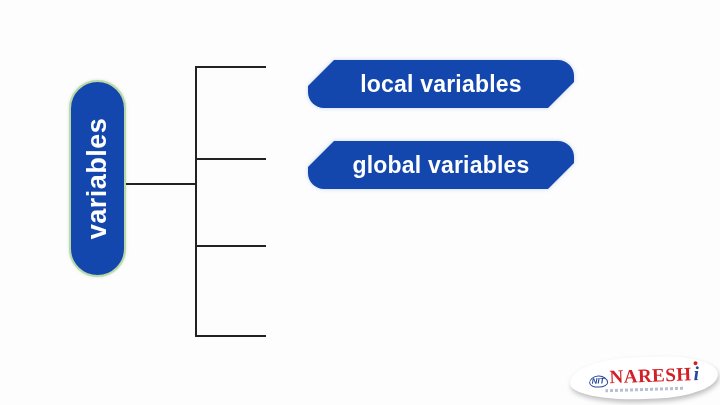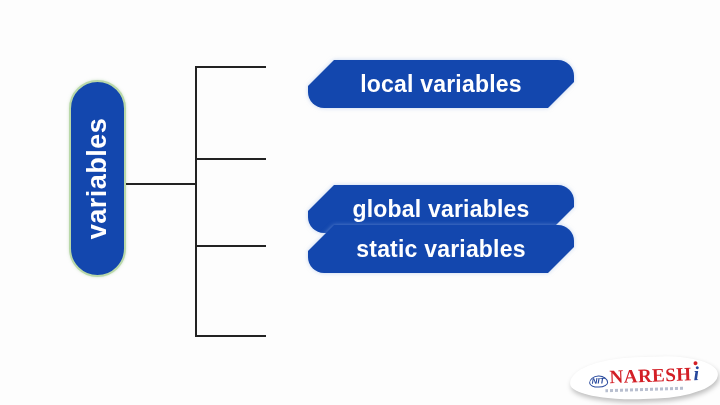--- a/index.html
+++ b/index.html
@@ -50,21 +50,21 @@
     width:100%;height:100%;
     background:var(--node-blue);
     border-radius:16px;
     clip-path:polygon(26px 0, 100% 0, 100% calc(100% - 26px), calc(100% - 26px) 100%, 0 100%, 0 26px);
     display:flex;align-items:center;justify-content:center;text-align:right;
   }
   .branch-box .blabel{
     color:#fff;font-size:23px;font-weight:700;letter-spacing:.2px;
   }
   .box-1{top:60px;}
-  .box-2{top:141px;margin-top:44px;}
+  .box-2{top:141px;}
   .box-3{top:225px;}
   .box-4{top:304px;}
 
   
   .logo{
     position:absolute;left:570px;top:357px;width:148px;height:42px;
     background:#ffffff;
     border-radius:48% 42% 46% 54% / 62% 52% 58% 46%;
     box-shadow:1px 3px 5px rgba(0,0,0,.25);
     transform:rotate(-2deg);
@@ -118,25 +118,20 @@
   <div class="branch-box box-1">
     <div class="shape">
       <span class="blabel">local variables</span>
     </div>
   </div>
   <div class="branch-box box-2">
     <div class="shape">
       <span class="blabel">global variables</span>
     </div>
   </div>
-  <div class="branch-box box-3">
-    <div class="shape">
-      <span class="blabel">static variables</span>
-    </div>
-  </div>
 
   <div class="logo">
     <div class="logo-row">
       <span class="logo-emblem">NIT</span>
       <span class="logo-brand">NARESH</span>
       <span class="logo-suffix"><span>i</span><span class="idot"></span></span>
     </div>
     <div class="logo-tagline-strip"></div>
   </div>
 

